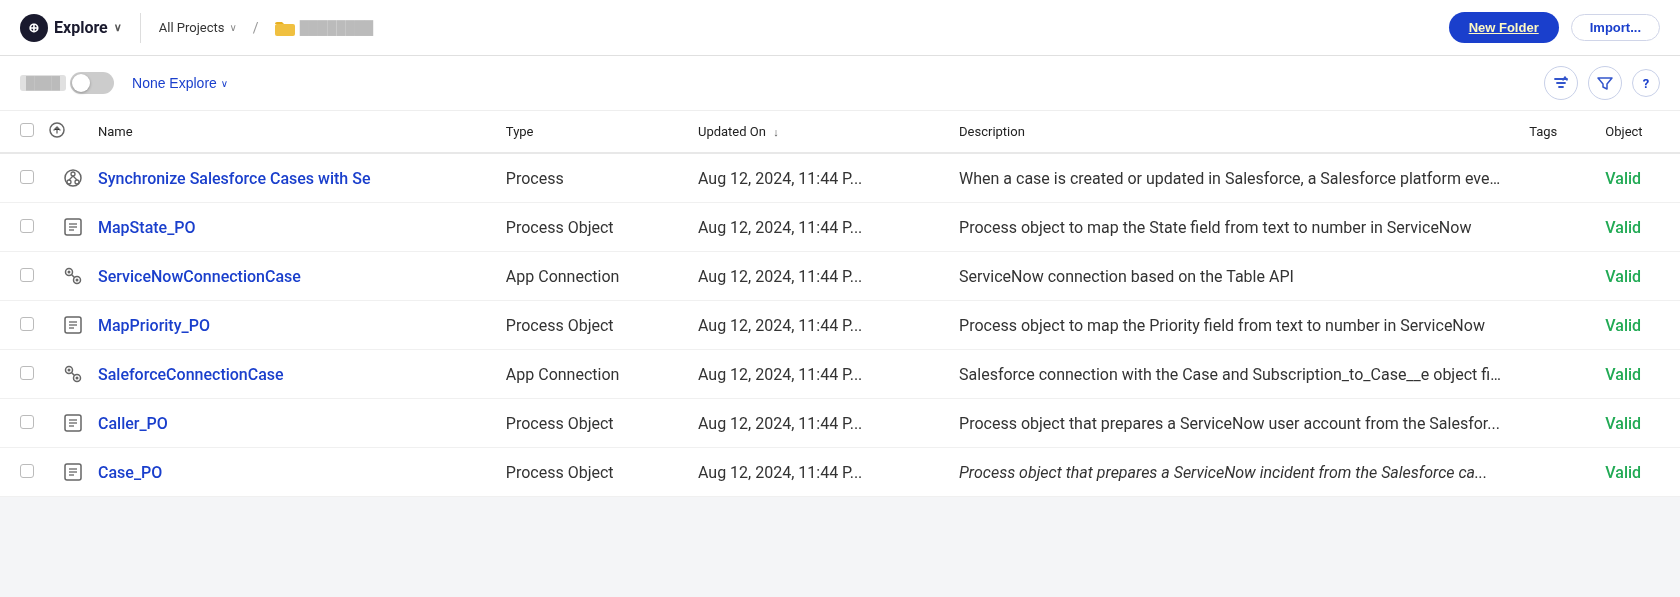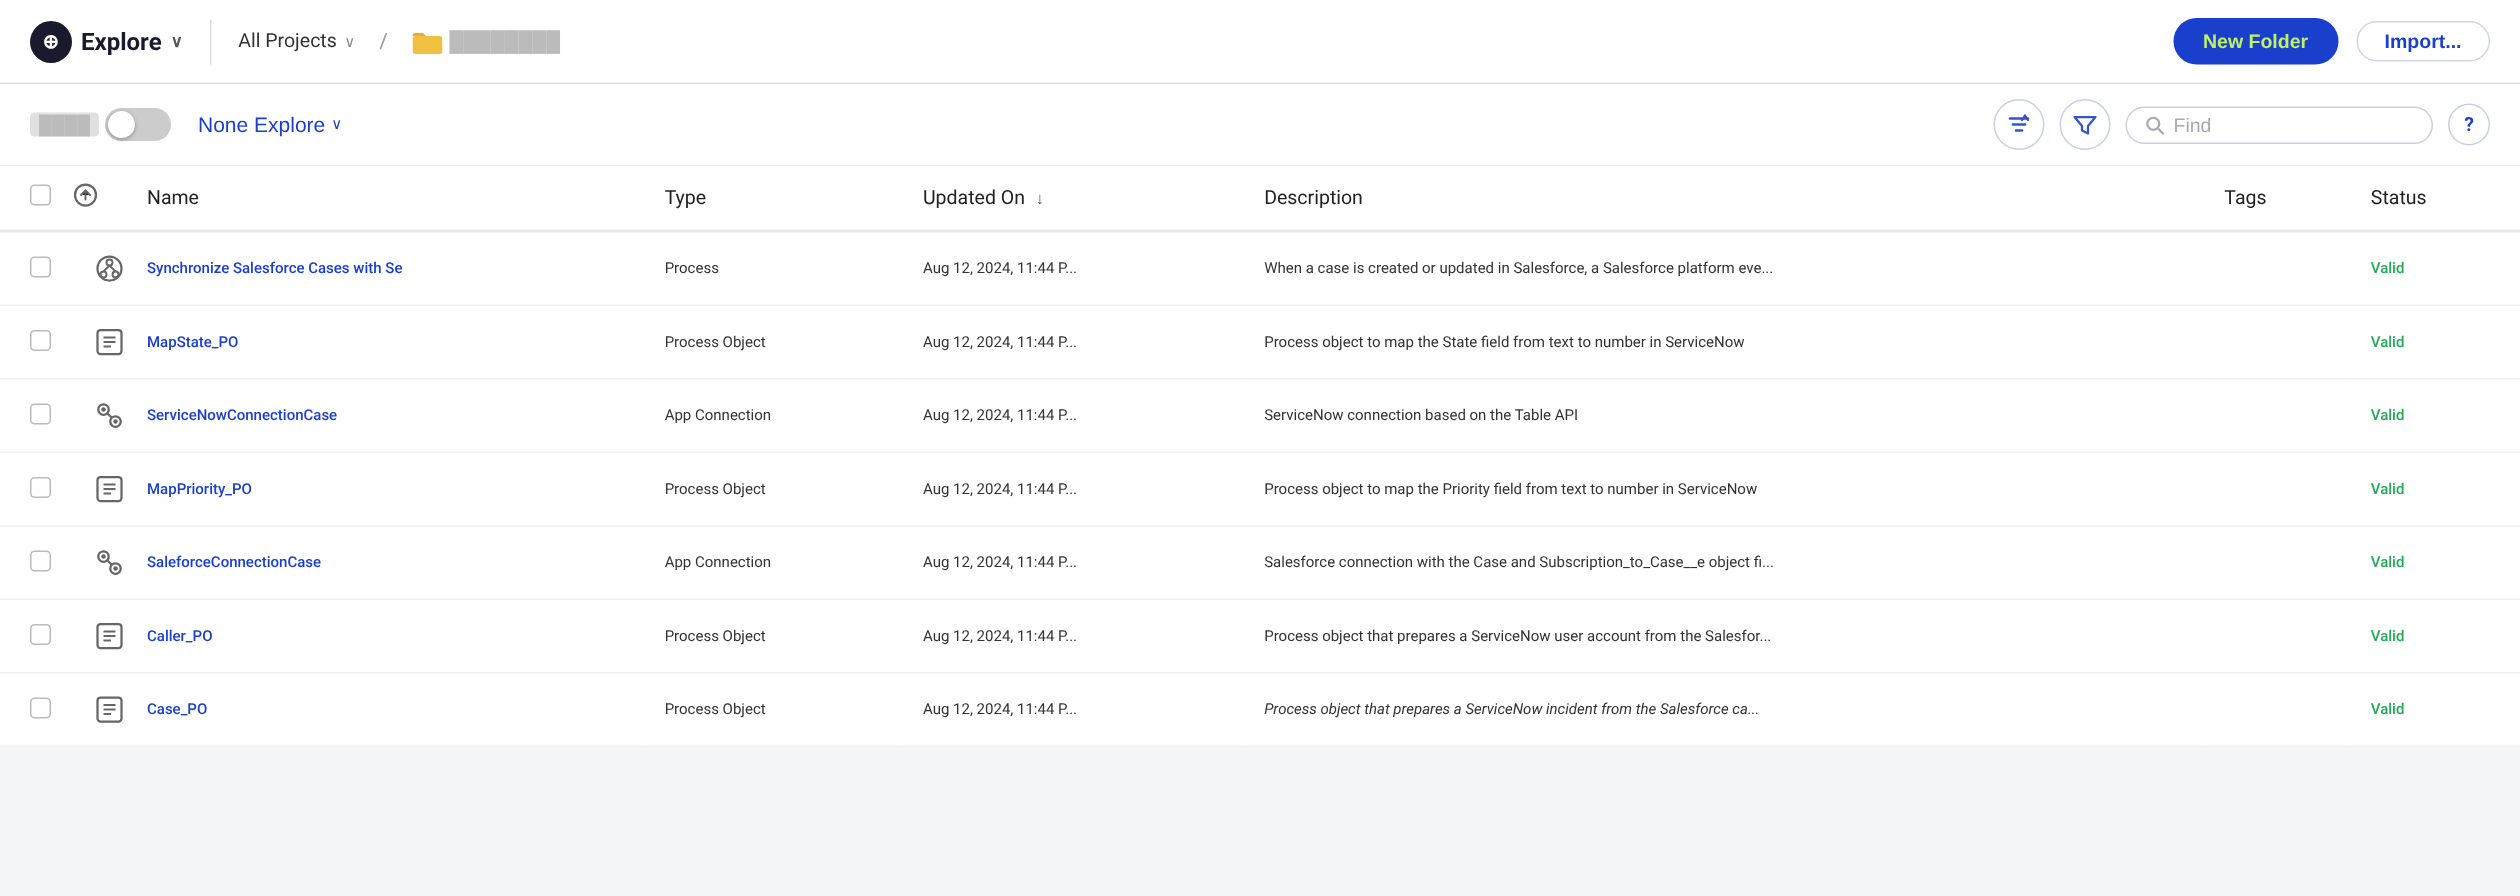--- a/index.html
+++ b/index.html
@@ -55,27 +55,28 @@
       font-size: 13px;
       cursor: pointer;
     }
     .breadcrumb-item .chevron {
       color: #888;
       font-size: 10px;
     }
     .header-spacer { flex: 1; }
     .new-folder-btn {
       background: #1a3fcc;
-      color: #bef264;
+      color: #fef9c3;
       border: none;
       border-radius: 20px;
       padding: 8px 20px;
       font-size: 13px;
       font-weight: 600;
       cursor: pointer;
+      text-decoration: underline;
     }
     .import-btn {
       background: white;
       color: #1a3fcc;
       border: 1.5px solid #d0d5e8;
       border-radius: 20px;
       padding: 5px 18px;
       font-size: 13px;
       font-weight: 600;
       cursor: pointer;
@@ -199,21 +200,21 @@
       background: #fff;
     }
     thead th.check-col { width: 40px; padding-left: 20px; }
     thead th.icon-col { width: 36px; padding: 0; }
     tbody tr {
       border-bottom: 1px solid #f0f0f0;
       background: #fff;
     }
     tbody td {
       padding: 13px 14px;
-      font-size: 10px;
+      font-size: 16px;
       color: #333;
       vertical-align: middle;
     }
     tbody td.check-col { width: 40px; padding-left: 20px; }
     tbody td.icon-col { width: 36px; padding-right: 0; }
     .row-link {
       color: #1a3fcc;
       text-decoration: none;
       font-weight: 500;
     }
@@ -297,27 +298,20 @@
   <div class="icon-btn">
     <svg width="16" height="16" viewBox="0 0 16 16">
       <path d="M2 4h12M4 8h8M6 12h4" stroke="#3355cc" stroke-width="1.8" stroke-linecap="round"></path>
       <path d="M12 2l2 3M12 2l-2 3" stroke="#3355cc" stroke-width="1.5" stroke-linecap="round"></path>
     </svg>
   </div>
   <div class="icon-btn">
     <svg width="16" height="16" viewBox="0 0 16 16">
       <path d="M1 3h14L10 9v5l-4-2V9Z" fill="none" stroke="#3355cc" stroke-width="1.5" stroke-linejoin="round"></path>
     </svg>
-  </div>
-  <div class="find-input-wrap">
-    <svg width="13" height="13" viewBox="0 0 13 13">
-      <circle cx="5.5" cy="5.5" r="4" fill="none" stroke="#aaa" stroke-width="1.5"></circle>
-      <line x1="8.5" y1="8.5" x2="12" y2="12" stroke="#aaa" stroke-width="1.5" stroke-linecap="round"></line>
-    </svg>
-    <input class="find-input" type="text" placeholder="Find" style="">
   </div>
   <div class="help-btn">
     <span>?</span>
   </div>
 </div>
 
 <div class="main-content">
   <div class="table-wrap">
     <table>
       <thead>
@@ -331,21 +325,21 @@
               <path d="M6 9l3-3 3 3M9 6v6" stroke="#666" stroke-width="1.3" stroke-linecap="round"></path>
             </svg>
           </th>
           <th>Name</th>
           <th>Type</th>
           <th style="cursor:pointer;">
             Updated On <span class="sort-icon">↓</span>
           </th>
           <th>Description</th>
           <th>Tags</th>
-          <th>Status</th>
+          <th>Object</th>
         </tr>
       </thead>
       <tbody id="table-body">
       <tr>
     <td class="check-col">
       <div class="checkbox"></div>
     </td>
     <td class="icon-col">
       <div class="type-icon">
                 <svg width="22" height="22" viewBox="0 0 22 22">

